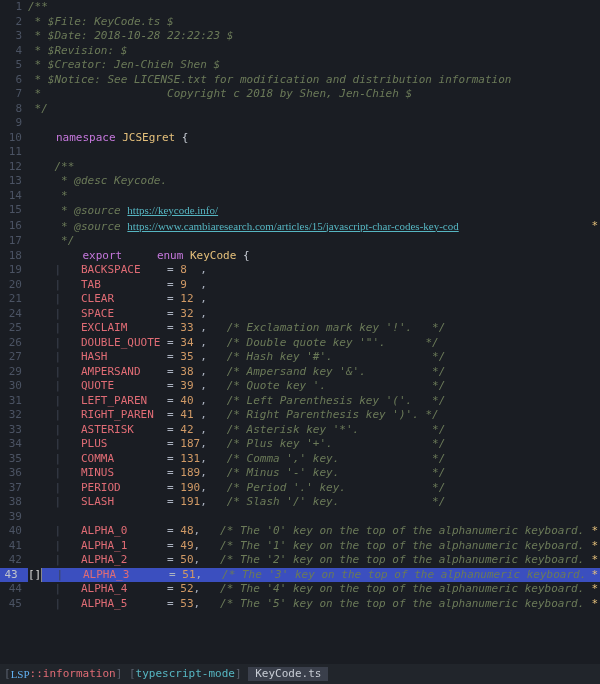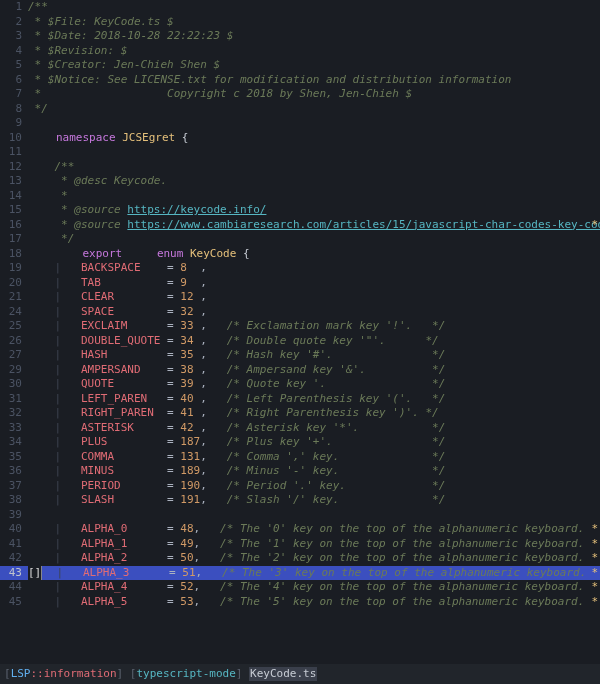--- a/index.html
+++ b/index.html
@@ -15,60 +15,60 @@
   .editor { position: relative; width: 100%; height: 664px; overflow: hidden; }
   .line { display: flex; white-space: pre; }
   .gutter {
     width: 28px;
     text-align: right;
     padding-right: 6px;
     color: #4b5363;
     flex: 0 0 28px;
     user-select: none;
   }
-  .gutter.cur { color: #c0c4cc; }
+  .gutter.cur { color: #c0c4cc; text-align: center; }
   .code { flex: 1; overflow: hidden; }
   .hl-row { background: #3b4fbf; }
   .hl-row .gutter { background: transparent; color: #c0c4cc;}
   .cursor-box {
     display:inline-block;
     color:#dcdcdc;
     background:#1a1d23;
     outline:1px solid #888;
     margin-right:2px;
   }
   
   .c-comment { color: #6b7a58; font-style: italic; }     
   .c-keyword { color: #c678dd; margin-left: 28px; }                          
   .c-type    { color: #e5c07b; }                          
   .c-ident   { color: #e06c75; }                          
   .c-num     { color: #d19a66; }                          
   .c-punct   { color: #abb2bf; }
-  .c-link    { color: #56b6c2; text-decoration: underline; }
+  .c-link    { color: #56b6c2; text-decoration: underline; font-family: Liberation Serif, serif; }
   .c-white   { color: #c7ccd4; }
   .pipe      { color: #3e4451; }
   
   .statusbar {
     position: absolute;
     bottom: 0; left: 0; right: 0;
     height: 20px;
     background: #21252b;
     color: #9da5b4;
     display: flex;
     align-items: center;
     padding: 0 4px;
     font-size: 11px;
     gap: 0;
   }
   .sb-br   { color: #5c6370; }
-  .sb-lsp  { color: #61afef; }
+  .sb-lsp  { color: #61afef; font-family: Liberation Serif, serif; }
   .sb-sep  { color: #e06c75; }
   .sb-disc { color: #e06c75; }
   .sb-mode { color: #56b6c2; }
-  .sb-file { color: #c7ccd4; background:#3a3f4b; padding:0 1px;text-align:right;}
+  .sb-file { color: #c7ccd4; background:#3a3f4b; padding:0 7px;text-align:right;}
   .truncate-marker{
      position:absolute; right:2px;
      color:#e5c07b;
   }
 </style>
 </head>
 <body>
 
 <div class="editor">
 

